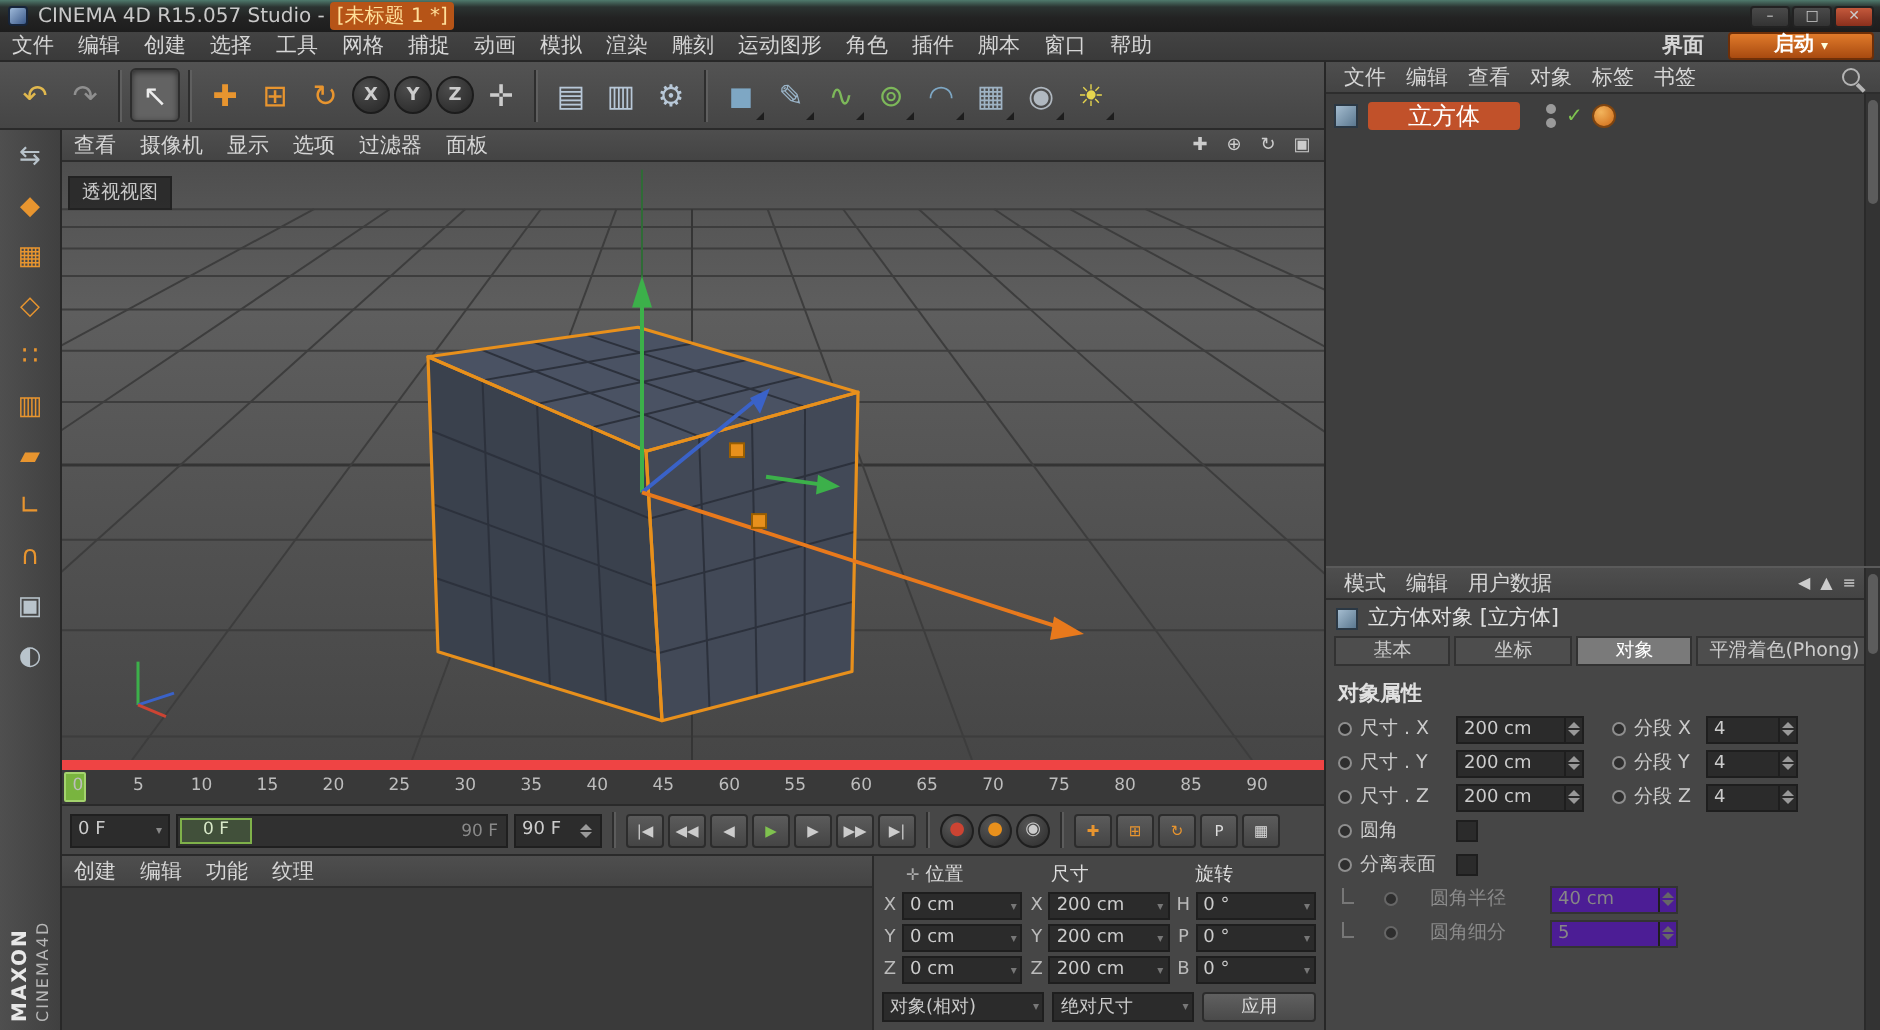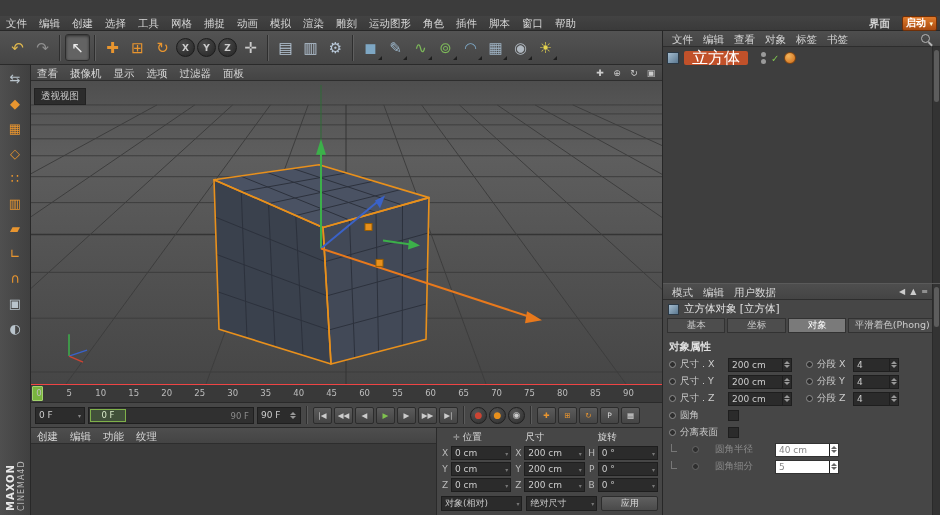--- a/index.html
+++ b/index.html
@@ -19,21 +19,21 @@
     color:#ccc;font-size:7px;line-height:9px;text-align:center;border-radius:2px;}
   .winbtn.close{background:linear-gradient(#c4593c,#8a2f1c);}
 
   
   .menubar{position:absolute;left:0;top:16px;right:0;height:15px;background:linear-gradient(#434343,#3a3a3a);
     border-bottom:1px solid #282828;display:flex;align-items:center;font-size:10.5px;color:#d6d6d6;}
   .menubar .mrow{display:flex;}
   .menu-item{padding:0 6px;line-height:15px;white-space:nowrap;}
   .menubar-right{margin-left:auto;display:flex;align-items:center;gap:6px;padding-right:3px;font-weight:bold;}
   .layout-btn{background:linear-gradient(#e07a2a,#a84a10);border:1px solid #6e2f08;border-radius:2px;
-    color:#fff;padding:0 3px;line-height:12px;font-size:10px;}
+    color:#fff;padding:0 22px;line-height:12px;font-size:10px;}
   .layout-btn .caret{font-size:7px;color:#ffd;}
 
   
   .toolbar{position:absolute;left:0;top:31px;width:662px;height:34px;
     background:linear-gradient(#535353,#454545);border-bottom:1px solid #2a2a2a;
     display:flex;align-items:center;padding-left:5px;}
   .tgroup{display:flex;align-items:center;}
   .sep{width:2px;height:26px;border-left:1px solid #2e2e2e;border-right:1px solid #5f5f5f;margin:0 4px;}
   .tbi{width:25px;height:27px;display:flex;align-items:center;justify-content:center;
     font-size:15px;position:relative;border-radius:3px;color:#ccc;cursor:default;}
@@ -54,21 +54,21 @@
   .brand2{color:#b8b8b8;font-size:8px;}
 
   
   .center{position:absolute;left:31px;top:65px;width:631px;bottom:0;display:flex;flex-direction:column;}
   .vp-menu{height:16px;background:linear-gradient(#4e4e4e,#444);border-bottom:1px solid #2d2d2d;
     display:flex;align-items:center;font-size:10.5px;color:#d6d6d6;}
   .vp-menu .menu-item{padding:0 6px;line-height:16px;}
   .vp-icons{margin-left:auto;display:flex;gap:3px;padding-right:4px;}
   .vpi{width:14px;height:13px;display:flex;align-items:center;justify-content:center;font-size:9px;color:#ccc;}
 
-  .viewport{position:relative;height:304px;border-bottom:1px solid #ef4444;overflow:hidden;background:#4f4f4f;}
+  .viewport{position:relative;height:304px;border-bottom:5px solid #ef4444;overflow:hidden;background:#4f4f4f;}
   .viewport svg{position:absolute;inset:0;}
   .vp-label{position:absolute;left:3px;top:7px;background:rgba(35,35,35,.8);color:#c8c8c8;
     font-size:9.5px;padding:1px 6px;border:1px solid #222;}
 
   
   .ruler{height:18px;background:#393939;border-bottom:1px solid #2a2a2a;position:relative;}
   .playhead{position:absolute;left:1px;top:1px;width:11px;height:15px;background:#79b43f;
     border:1px solid #a4d36e;border-radius:1px;}
   .ticks{position:absolute;inset:0;display:flex;justify-content:space-between;
     padding:3px 28px 0 4px;font-size:8.5px;color:#bdbdbd;}
@@ -120,21 +120,21 @@
   .om{position:absolute;left:0;right:0;top:0;height:252px;}
   .panel-menu{height:16px;background:linear-gradient(#4e4e4e,#444);border-bottom:1px solid #2d2d2d;
     display:flex;align-items:center;font-size:10.5px;color:#d6d6d6;padding:0 4px;}
   .panel-menu .menu-item{padding:0 5px;line-height:16px;}
   .mag{margin-left:auto;width:9px;height:9px;border:1.5px solid #b5b5b5;border-radius:50%;position:relative;margin-right:6px;}
   .mag::after{content:"";position:absolute;width:5px;height:1.5px;background:#b5b5b5;
     transform:rotate(45deg);right:-4px;bottom:-2px;}
   .om-body{position:absolute;left:0;right:8px;top:16px;bottom:0;background:#3e3e3e;}
   .om-row{display:flex;align-items:center;gap:5px;padding:4px 4px;}
   .obj-icon{width:12px;height:12px;background:linear-gradient(135deg,#a4bccf,#5b7890);border:1px solid #2b3844;}
-  .obj-label{background:#c1512a;color:#fff;font-size:16px;padding:0 8px;border-radius:2px;line-height:14px;}
+  .obj-label{background:#c1512a;color:#fff;font-size:12px;padding:0 20px;border-radius:2px;line-height:14px;}
   .vis-dots{display:flex;flex-direction:column;gap:2px;margin-left:8px;}
   .vis-dots i{width:5px;height:5px;border-radius:50%;background:#9a9a9a;}
   .obj-check{color:#7ec24f;font-size:10px;font-weight:bold;}
   .tag-phong{width:12px;height:12px;border-radius:50%;border:1px solid #7e4410;
     background:radial-gradient(circle at 35% 30%,#f2b45c,#cf6a17);}
   .scrollbar{position:absolute;right:0;top:16px;bottom:0;width:8px;background:#333;border-left:1px solid #2a2a2a;}
   .scrollbar .thumb{position:absolute;left:1px;right:1px;top:3px;height:52px;background:#5c5c5c;border-radius:3px;}
 
   .am{position:absolute;left:0;right:0;top:252px;bottom:0;background:#464646;border-top:1px solid #5a5a5a;}
   .am-nav{margin-left:auto;display:flex;gap:5px;font-size:8px;color:#ccc;align-items:center;padding-right:8px;}
@@ -155,30 +155,40 @@
     display:flex;flex-direction:column;align-items:center;justify-content:center;gap:1px;}
   .spin i{width:0;height:0;border-left:3px solid transparent;border-right:3px solid transparent;}
   .spin .up{border-bottom:3px solid #999;}
   .spin .dn{border-top:3px solid #999;}
   .col2{margin-left:14px;display:flex;align-items:center;justify-content:space-between;}
   .plabel2{width:36px;white-space:nowrap;}
   .pfield.small{width:46px;}
   .check{width:11px;height:11px;background:#2b2b2b;border:1px solid #1e1e1e;}
   .prow.dim{color:#8a8a8a;gap:12px;}
   .prow.dim .kdot{border-color:#666;}
-  .prow.dim .pfield{background:#ffffff;color:#868686;border-color:#333;}
+  .prow.dim .pfield{background:#4c1d95;color:#868686;border-color:#333;}
   .prow.dim .spin .up{border-bottom-color:#666;}
   .prow.dim .spin .dn{border-top-color:#666;}
   .hook{width:6px;height:8px;border-left:1px solid #777;border-bottom:1px solid #777;margin:0 3px 4px 2px;}
 </style>
 </head>
 <body>
 
 <div class="app">
 
+  <div class="titlebar">
+    <span class="appicon"></span>
+    <span>CINEMA 4D R15.057 Studio - </span>
+    <span class="doc-name">[未标题 1 *]</span>
+    <span class="winbtns">
+      <span class="winbtn">–</span>
+      <span class="winbtn">□</span>
+      <span class="winbtn close">✕</span>
+    </span>
+  </div>
 
   <div class="menubar">
     <div class="mrow">
 
     <span class="menu-item">文件</span>
         <span class="menu-item">编辑</span>
         <span class="menu-item">创建</span>
         <span class="menu-item">选择</span>
         <span class="menu-item">工具</span>
         <span class="menu-item">网格</span>

